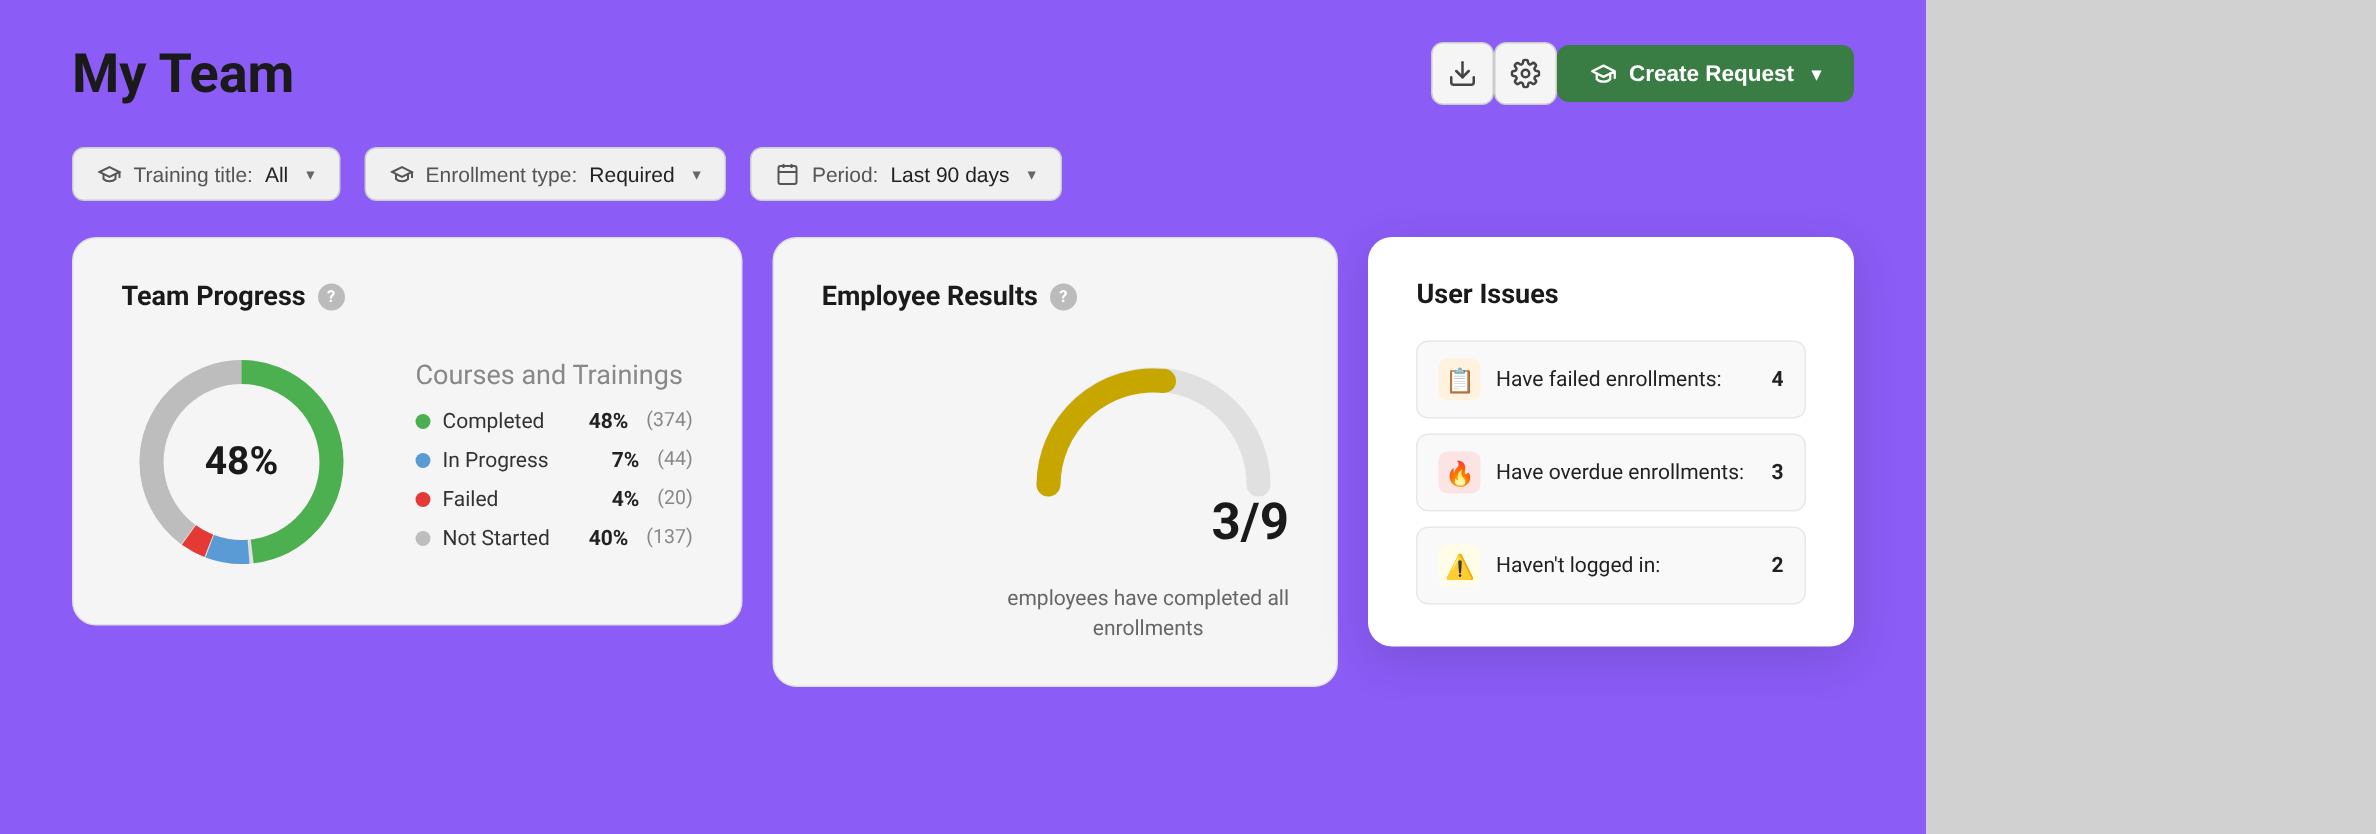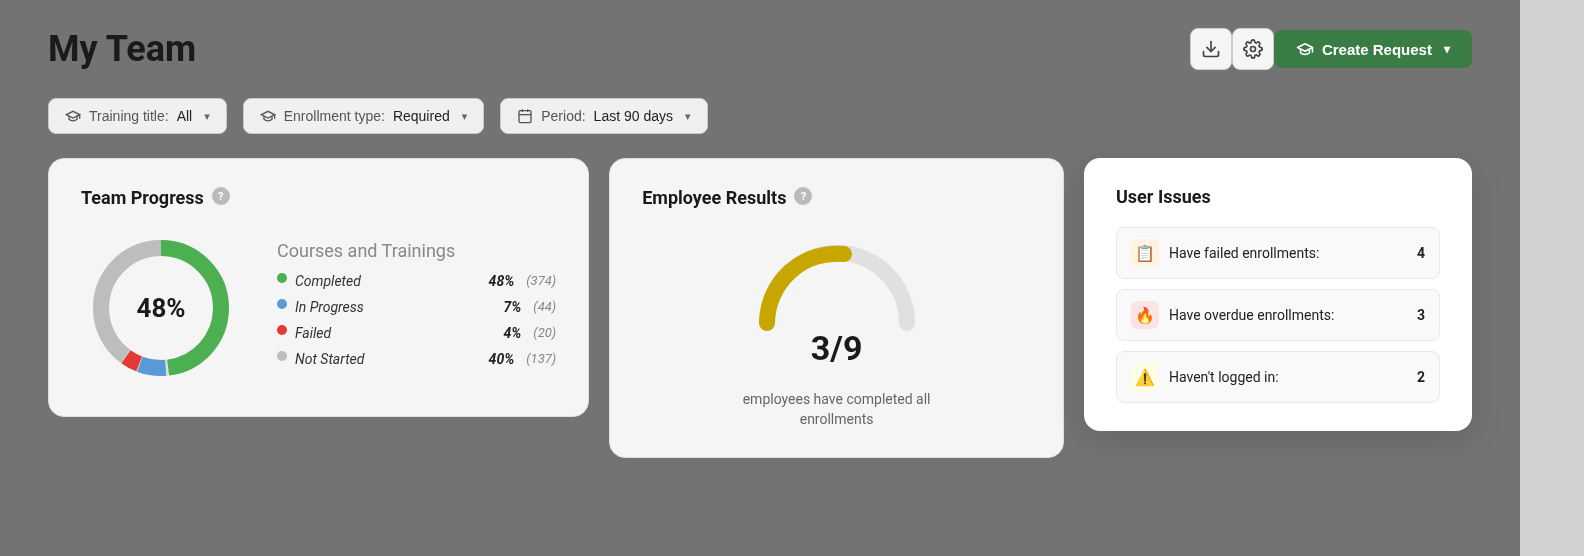--- a/index.html
+++ b/index.html
@@ -4,23 +4,23 @@
   <style>
     * { box-sizing: border-box; margin: 0; padding: 0; }
     body {
       background: #d1d1d1;
       font-family: -apple-system, BlinkMacSystemFont, 'Segoe UI', Roboto, sans-serif;
       min-height: 556px;
       padding: 0;
     }
 
     .page {
-      width: 1520px;
+      width: 1284px;
       min-height: 556px;
-      background: #737373;
+      background: #8b5cf6;
       position: relative;
       padding: 28px 48px 28px 48px;
     }
 
     
     .header {
       display: flex;
       align-items: center;
       justify-content: space-between;
       margin-bottom: 28px;
@@ -103,20 +103,21 @@
       border: 1px solid #e0e0e0;
     }
 
     
     .team-progress-card {
       flex: 1.1;
       min-width: 0;
     }
     .card-title-row {
       display: flex;
+      align-items: center;
       gap: 8px;
       margin-bottom: 20px;
     }
     .card-title {
       font-size: 18px;
       font-weight: 700;
       color: #1a1a1a;
     }
     .info-icon {
       width: 18px;
@@ -164,24 +165,24 @@
     .legend {
       flex: 1;
     }
     .legend-title {
       font-size: 18px;
       color: #888;
       margin-bottom: 12px;
     }
     .legend-item {
       display: flex;
+      align-items: center;
       gap: 8px;
       margin-bottom: 10px;
       font-size: 14px;
-      font-style: italic;
     }
     .legend-dot {
       width: 10px;
       height: 10px;
       border-radius: 50%;
       flex-shrink: 0;
     }
     .legend-label {
       color: #333;
       flex: 1;
@@ -198,21 +199,21 @@
     }
 
     
     .employee-results-card {
       flex: 0.9;
       min-width: 0;
     }
     .gauge-container {
       display: flex;
       flex-direction: column;
-      align-items: center;
+      align-items: flex-end;
       margin-top: 10px;
     }
     .gauge-svg-wrap {
       position: relative;
       width: 180px;
       height: 110px;
     }
     .gauge-svg-wrap svg {
       width: 180px;
       height: 110px;

